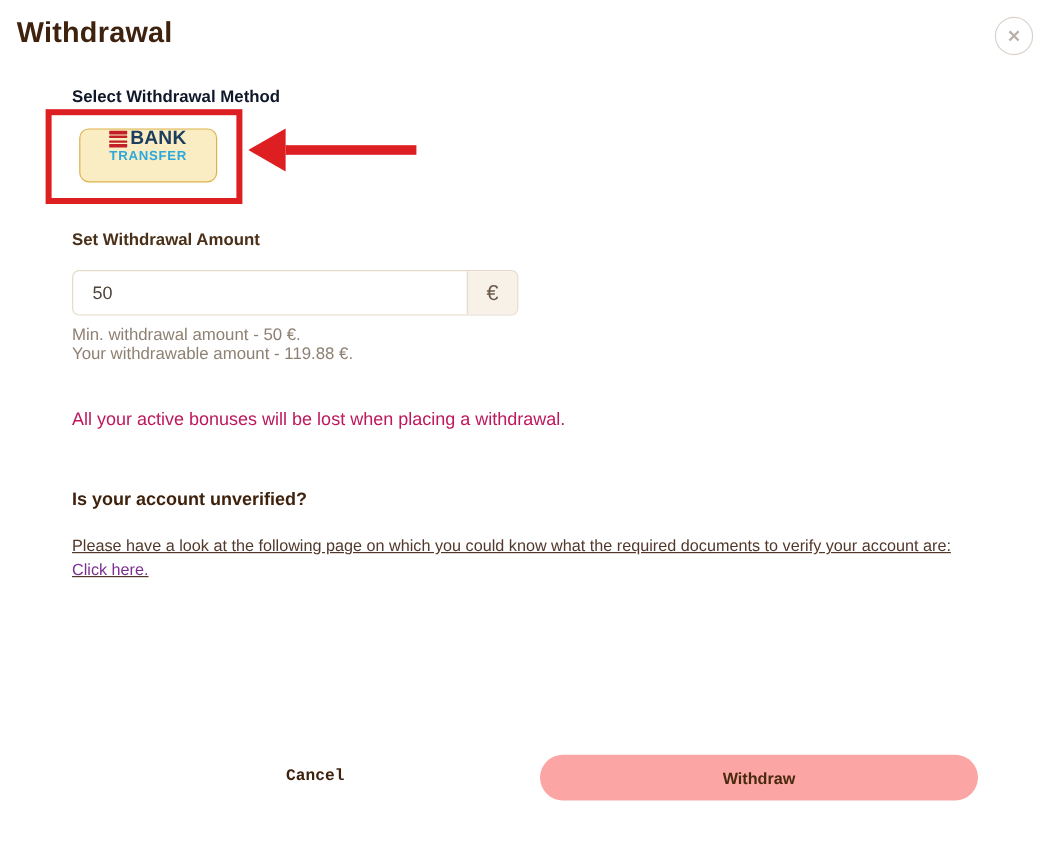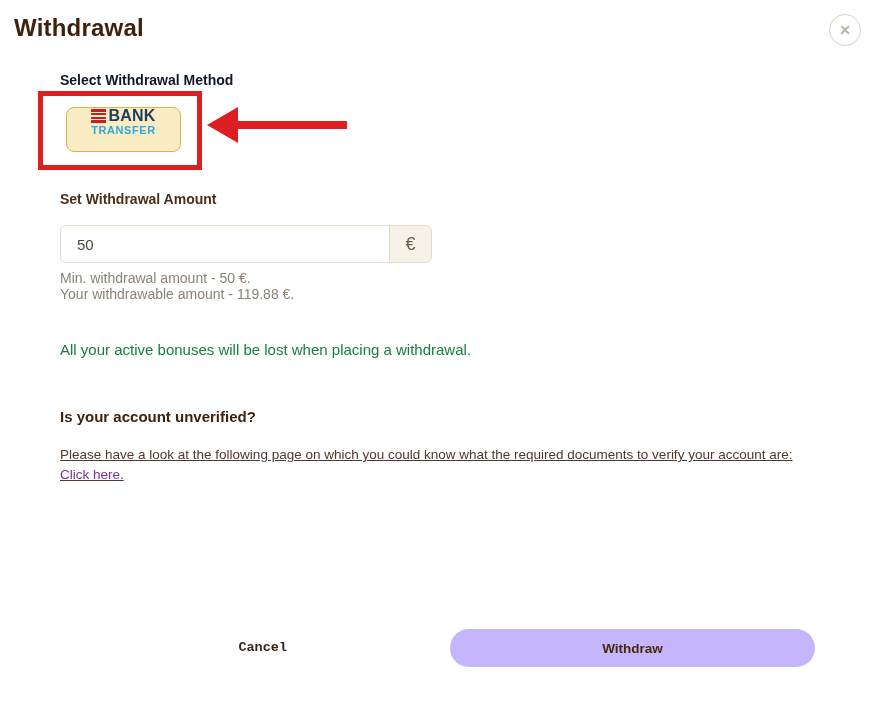--- a/index.html
+++ b/index.html
@@ -92,21 +92,21 @@
     border-left: 1px solid #E5DACB;
     display: flex; align-items: center; justify-content: center;
     font-size: 18px; color: #6B5C4C;
   }
   .hints {
     position: absolute; left: 60px; top: 271px;
     font-size: 14px; line-height: 15.5px; color: #8E8173;
   }
   .bonus-warning {
     position: absolute; left: 60px; top: 340px;
-    font-size: 15px; color: #15803d; line-height: 20px;
+    font-size: 15px; color: #be185d; line-height: 20px;
   }
   .unverified-heading {
     position: absolute; left: 60px; top: 408px;
     font-size: 15px; font-weight: 700; color: #3F220D;
   }
   .verify-paragraph {
     position: absolute; left: 60px; top: 445px;
     width: 738px; font-size: 13.5px; line-height: 19.5px; color: #52382A; text-decoration: underline;
   }
   .verify-link {
@@ -116,21 +116,21 @@
     position: absolute; left: 201px; top: 636px;
     width: 86px; height: 22px;
     background: transparent; border: none;
     font-size: 13.5px; font-weight: 700; color: #3F220D;
     cursor: pointer; text-align: right;
     font-family: Liberation Mono, monospace;
   }
   .withdraw-btn {
     position: absolute; left: 450px; top: 629px;
     width: 365px; height: 38px;
-    background: #c4b5fd; border: none; border-radius: 19px;
+    background: #fca5a5; border: none; border-radius: 19px;
     font-size: 13.5px; font-weight: 700; color: #48290E;
     cursor: pointer;
     font-family: "Liberation Sans", sans-serif;
   }
 </style>
 </head>
 <body>
 
 <div class="frame">
 

